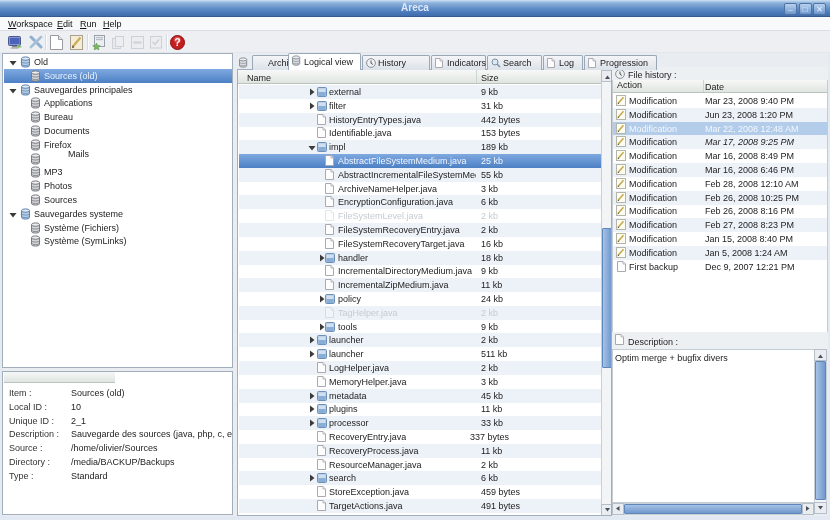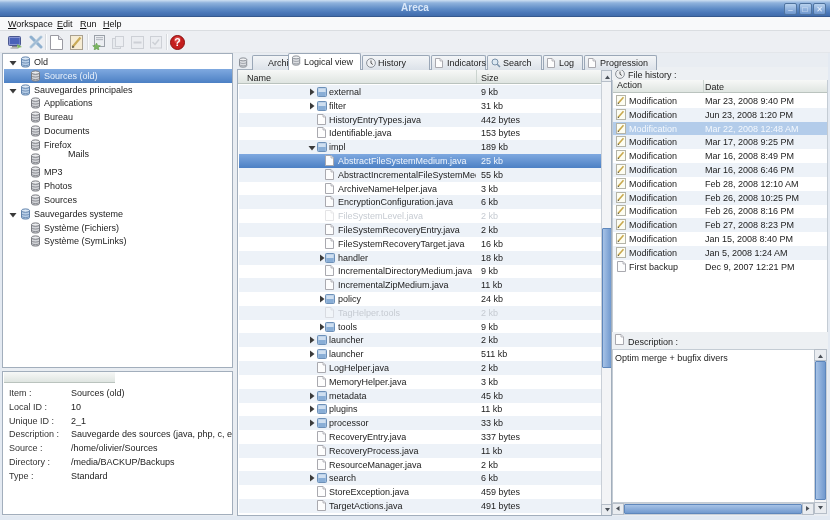--- a/index.html
+++ b/index.html
@@ -384,21 +384,21 @@
       <rect x="1.5" y="1.5" width="7" height="3.5" fill="#cfdff0"></rect>
       <rect x="1.5" y="5" width="7" height="4" fill="#89aed6"></rect>
     </svg>
 <div class="rowtxt " style="left:100px;top:223px;;max-width:138px;overflow:hidden">policy</div>
 <div class="rowtxt " style="left:243px;top:223px;">24 kb</div>
 <div class="stripe" style="top:236px;height:14px;width:363px"></div>
 <svg class="ab" style="left:87px;top:237px" width="9" height="11" opacity="0.3">
       <path d="M0.5 0.5 h5.5 l2.5 2.5 v7.5 h-8 z" fill="#fdfdfd" stroke="#a9a9af"></path>
       <path d="M6 0.5 v2.5 h2.5" fill="#e8e8ec" stroke="#a9a9af" stroke-width="0.8"></path>
     </svg>
-<div class="rowtxt grey" style="left:100px;top:237px;;max-width:138px;overflow:hidden">TagHelper.tools</div>
+<div class="rowtxt grey" style="left:100px;top:237px;;max-width:138px;overflow:hidden">TagHelper.java</div>
 <div class="rowtxt grey" style="left:243px;top:237px;">2 kb</div>
 <svg class="ab" style="left:80px;top:253px" width="8" height="8">
       <path d="M2 0.5 v7 l4.5 -3.5 z" fill="#3a3a3a"></path>
     </svg>
 <svg class="ab" style="left:87px;top:252px" width="10" height="10" opacity="1">
       <rect x="0.5" y="0.5" width="9" height="9" rx="1" fill="#aac4e2" stroke="#6d90b8"></rect>
       <rect x="1.5" y="1.5" width="7" height="3.5" fill="#cfdff0"></rect>
       <rect x="1.5" y="5" width="7" height="4" fill="#89aed6"></rect>
     </svg>
 <div class="rowtxt " style="left:100px;top:251px;;max-width:138px;overflow:hidden">tools</div>
@@ -467,21 +467,21 @@
       <rect x="1.5" y="1.5" width="7" height="3.5" fill="#cfdff0"></rect>
       <rect x="1.5" y="5" width="7" height="4" fill="#89aed6"></rect>
     </svg>
 <div class="rowtxt " style="left:91px;top:347px;;max-width:147px;overflow:hidden">processor</div>
 <div class="rowtxt " style="left:243px;top:347px;">33 kb</div>
 <svg class="ab" style="left:79px;top:361px" width="9" height="11" opacity="1">
       <path d="M0.5 0.5 h5.5 l2.5 2.5 v7.5 h-8 z" fill="#fdfdfd" stroke="#a9a9af"></path>
       <path d="M6 0.5 v2.5 h2.5" fill="#e8e8ec" stroke="#a9a9af" stroke-width="0.8"></path>
     </svg>
 <div class="rowtxt " style="left:91px;top:361px;;max-width:147px;overflow:hidden">RecoveryEntry.java</div>
-<div class="rowtxt " style="left:243px;top:361px;">337 bytes</div>
+<div class="rowtxt " style="left:232px;top:361px;">337 bytes</div>
 <div class="stripe" style="top:374px;height:14px;width:363px"></div>
 <svg class="ab" style="left:79px;top:375px" width="9" height="11" opacity="1">
       <path d="M0.5 0.5 h5.5 l2.5 2.5 v7.5 h-8 z" fill="#fdfdfd" stroke="#a9a9af"></path>
       <path d="M6 0.5 v2.5 h2.5" fill="#e8e8ec" stroke="#a9a9af" stroke-width="0.8"></path>
     </svg>
 <div class="rowtxt " style="left:91px;top:375px;;max-width:147px;overflow:hidden">RecoveryProcess.java</div>
 <div class="rowtxt " style="left:243px;top:375px;">11 kb</div>
 <svg class="ab" style="left:79px;top:389px" width="9" height="11" opacity="1">
       <path d="M0.5 0.5 h5.5 l2.5 2.5 v7.5 h-8 z" fill="#fdfdfd" stroke="#a9a9af"></path>
       <path d="M6 0.5 v2.5 h2.5" fill="#e8e8ec" stroke="#a9a9af" stroke-width="0.8"></path>
@@ -559,21 +559,21 @@
     </svg>
 <div class="rowtxt" style="left:17px;top:56px;color:#f4f8fd">Modification</div>
 <div class="rowtxt" style="left:93px;top:56px;color:#f4f8fd">Mar 22, 2008 12:48 AM</div>
 <div class="stripe" style="top:68px;height:14px;width:214px"></div>
 <svg class="ab" style="left:4px;top:69px" width="10" height="11">
       <rect x="0.5" y="0.5" width="9" height="10" fill="#fdfdf2" stroke="#b4b4a8"></rect>
       <path d="M2 8.5 L7.5 2.2" stroke="#c8a84c" stroke-width="1.6"></path>
       <path d="M1.6 9.2 l1.6 -0.5 -1.1 -1.1 z" fill="#555"></path>
     </svg>
 <div class="rowtxt" style="left:17px;top:69px;">Modification</div>
-<div class="rowtxt" style="left:93px;top:69px;">Mar 17, 2008 9:25 PM</div>
+<div class="rowtxt" style="left:93px;top:69px;font-style:italic;">Mar 17, 2008 9:25 PM</div>
 <svg class="ab" style="left:4px;top:83px" width="10" height="11">
       <rect x="0.5" y="0.5" width="9" height="10" fill="#fdfdf2" stroke="#b4b4a8"></rect>
       <path d="M2 8.5 L7.5 2.2" stroke="#c8a84c" stroke-width="1.6"></path>
       <path d="M1.6 9.2 l1.6 -0.5 -1.1 -1.1 z" fill="#555"></path>
     </svg>
 <div class="rowtxt" style="left:17px;top:83px;">Modification</div>
 <div class="rowtxt" style="left:93px;top:83px;">Mar 16, 2008 8:49 PM</div>
 <div class="stripe" style="top:96px;height:14px;width:214px"></div>
 <svg class="ab" style="left:4px;top:97px" width="10" height="11">
       <rect x="0.5" y="0.5" width="9" height="10" fill="#fdfdf2" stroke="#b4b4a8"></rect>

